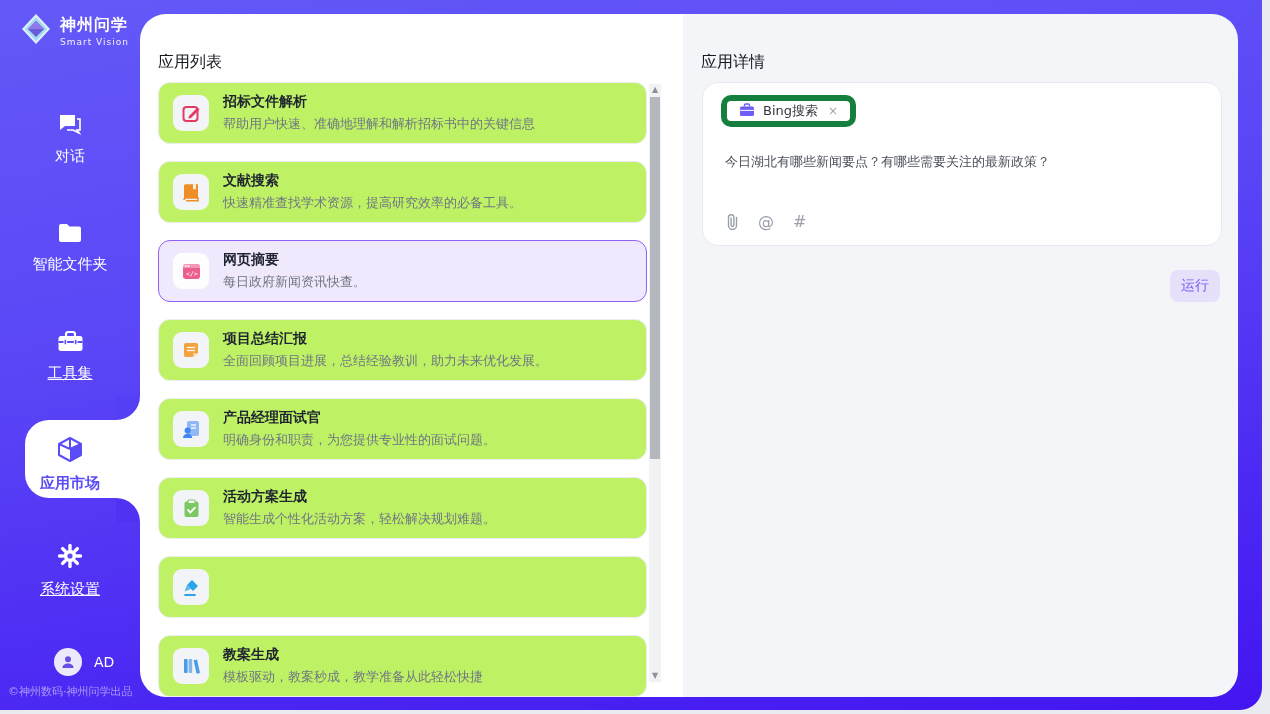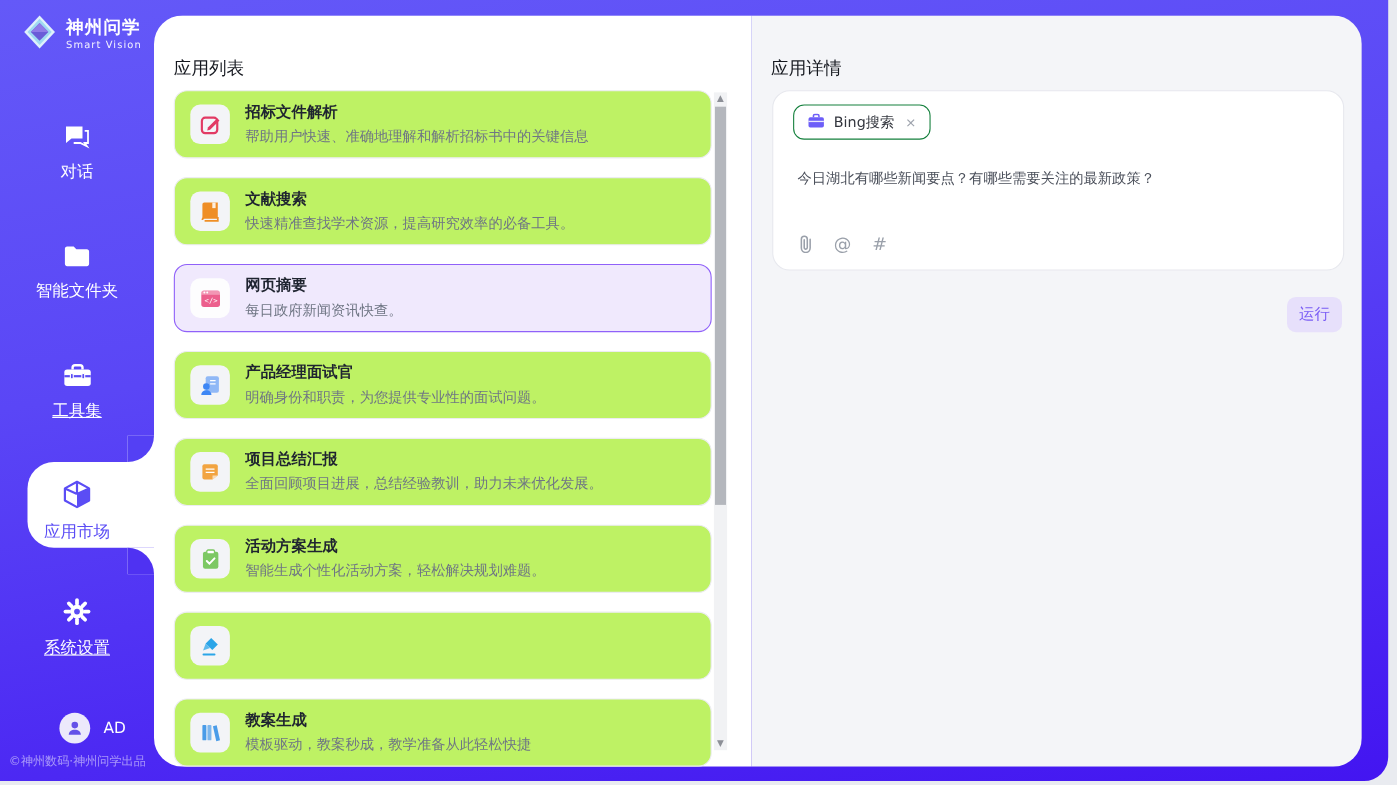--- a/index.html
+++ b/index.html
@@ -24,21 +24,21 @@
   
   .tab-bubble { position:absolute; left:25px; top:420px; width:115px; height:78px;
                 background:#fff; border-radius:24px 0 0 24px; }
   .tab-fillet { position:absolute; left:116px; width:24px; height:24px; background:#fff; }
   .tab-fillet.top { top:396px; }
   .tab-fillet.bottom { top:498px; }
   .tab-fillet .inner { width:100%; height:100%; }
   .tab-fillet.top .inner { background:#5440f4; border-bottom-right-radius:24px; }
   .tab-fillet.bottom .inner { background:#4f32f2; border-top-right-radius:24px; }
   .nav-item.active { color:#5b4df5; }
-  .nav-item.active .lbl { color:#5b4df5; }
+  .nav-item.active .lbl { color:#5b4df5;font-weight:bold; }
 
   .user-row { position:absolute; left:54px; top:648px; display:flex; align-items:center; gap:12px; }
   .avatar { width:28px; height:28px; border-radius:50%; background:#ece9fb; display:flex;
             align-items:center; justify-content:center; }
   .user-name { font-size:14px; color:#fff; }
   .side-footer { position:absolute; left:8px; top:684px; width:132px; font-size:11px;
                  color:rgba(255,255,255,.5); white-space:nowrap; }
 
   
   .content { position:absolute; left:140px; top:14px; width:1098px; height:683px;
@@ -63,21 +63,21 @@
   .sb { position:absolute; right:22px; top:70px; width:12px; height:598px; background:#f1f2f4; }
   .sb-arrow { position:absolute; left:0; width:12px; height:12px; color:#8d9097; font-size:8px;
               text-align:center; line-height:12px; cursor:pointer; }
   .sb-arrow.up { top:0; }
   .sb-arrow.down { bottom:0; }
   .sb-thumb { position:absolute; left:1px; top:13px; width:10px; height:362px; background:#b4b7bd; cursor:pointer; }
 
   
   .query-card { position:absolute; left:19px; top:68px; width:520px; height:164px; background:#fff;
                 border:1px solid #e7e8ee; border-radius:16px; }
-  .chip { position:absolute; left:18px; top:12px; height:32px; border:1px solid #15803d; border-radius:10px;
+  .chip { position:absolute; left:18px; top:12px; height:32px; border:6px solid #15803d; border-radius:10px;
           display:inline-flex; align-items:center; gap:8px; padding:0 10px 0 12px; background:#fff; cursor:default; }
   .chip-label { font-size:13px; color:#32353d; }
   .chip-x { font-size:12px; color:#9ea3ad; cursor:pointer; padding:0 2px; }
   .query-text { position:absolute; left:22px; top:70px; width:470px; font-size:13px; color:#4a4f5a; }
   .q-toolbar { position:absolute; left:22px; bottom:14px; display:flex; align-items:center; gap:19px;
                color:#9aa0aa; }
   .q-tool { font-size:15px; cursor:pointer; display:flex; align-items:center; }
   .run-btn { position:absolute; right:18px; top:256px; width:50px; height:32px; background:#e7e0fb;
              color:#7a5cf5; border:none; border-radius:8px; font-size:14px; cursor:pointer;
              font-family:inherit; }
@@ -214,45 +214,45 @@
                 <text x="4" y="12.6" font-size="6.5" fill="#fff" font-family="monospace">&lt;/&gt;</text>
               </svg>
             </div>
             <div>
               <div class="card-title">网页摘要</div>
               <div class="card-desc">每日政府新闻资讯快查。</div>
             </div>
           </div>
           <div class="card">
             <div class="card-icon">
+              <svg width="18" height="18" viewBox="0 0 18 18">
+                <path d="M2 3.8C2 2.8 2.8 2 3.8 2h10.4c1 0 1.8.8 1.8 1.8v8.4L11.2 16H3.8c-1 0-1.8-.8-1.8-1.8z" fill="#f2a441"></path>
+                <path d="M16 12.2 11.2 16v-3.8z" fill="#fff" opacity=".6"></path>
+                <line x1="5" y1="6.5" x2="13" y2="6.5" stroke="#fff" stroke-width="1.2"></line>
+                <line x1="5" y1="9.5" x2="13" y2="9.5" stroke="#fff" stroke-width="1.2"></line>
+              </svg>
+            </div>
+            <div>
+              <div class="card-title">项目总结汇报</div>
+              <div class="card-desc">全面回顾项目进展，总结经验教训，助力未来优化发展。</div>
+            </div>
+          </div>
+          <div class="card">
+            <div class="card-icon">
               <svg width="18" height="19" viewBox="0 0 18 19">
                 <rect x="5" y="1" width="12" height="15" rx="1.8" fill="#3e87f5" opacity=".55"></rect>
                 <line x1="9" y1="5" x2="14" y2="5" stroke="#fff" stroke-width="1.3"></line>
                 <line x1="9" y1="8" x2="14" y2="8" stroke="#fff" stroke-width="1.3"></line>
                 <circle cx="5.6" cy="10.4" r="3" fill="#3e87f5"></circle>
                 <path d="M1 18c0-2.6 2-4.2 4.6-4.2S10.2 15.4 10.2 18z" fill="#3e87f5"></path>
               </svg>
             </div>
             <div>
               <div class="card-title">产品经理面试官</div>
               <div class="card-desc">明确身份和职责，为您提供专业性的面试问题。</div>
-            </div>
-          </div>
-          <div class="card">
-            <div class="card-icon">
-              <svg width="18" height="18" viewBox="0 0 18 18">
-                <path d="M2 3.8C2 2.8 2.8 2 3.8 2h10.4c1 0 1.8.8 1.8 1.8v8.4L11.2 16H3.8c-1 0-1.8-.8-1.8-1.8z" fill="#f2a441"></path>
-                <path d="M16 12.2 11.2 16v-3.8z" fill="#fff" opacity=".6"></path>
-                <line x1="5" y1="6.5" x2="13" y2="6.5" stroke="#fff" stroke-width="1.2"></line>
-                <line x1="5" y1="9.5" x2="13" y2="9.5" stroke="#fff" stroke-width="1.2"></line>
-              </svg>
-            </div>
-            <div>
-              <div class="card-title">项目总结汇报</div>
-              <div class="card-desc">全面回顾项目进展，总结经验教训，助力未来优化发展。</div>
             </div>
           </div>
           <div class="card">
             <div class="card-icon">
               <svg width="17" height="19" viewBox="0 0 17 19">
                 <rect x="1.5" y="2.5" width="14" height="15.5" rx="2" fill="#7cc863"></rect>
                 <rect x="5" y="1" width="7" height="3.6" rx="1.2" fill="#fff" stroke="#7cc863" stroke-width="1.2"></rect>
                 <path d="M5 11l2.4 2.4 4.6-4.8" fill="none" stroke="#fff" stroke-width="1.8" stroke-linecap="round"></path>
               </svg>
             </div>

